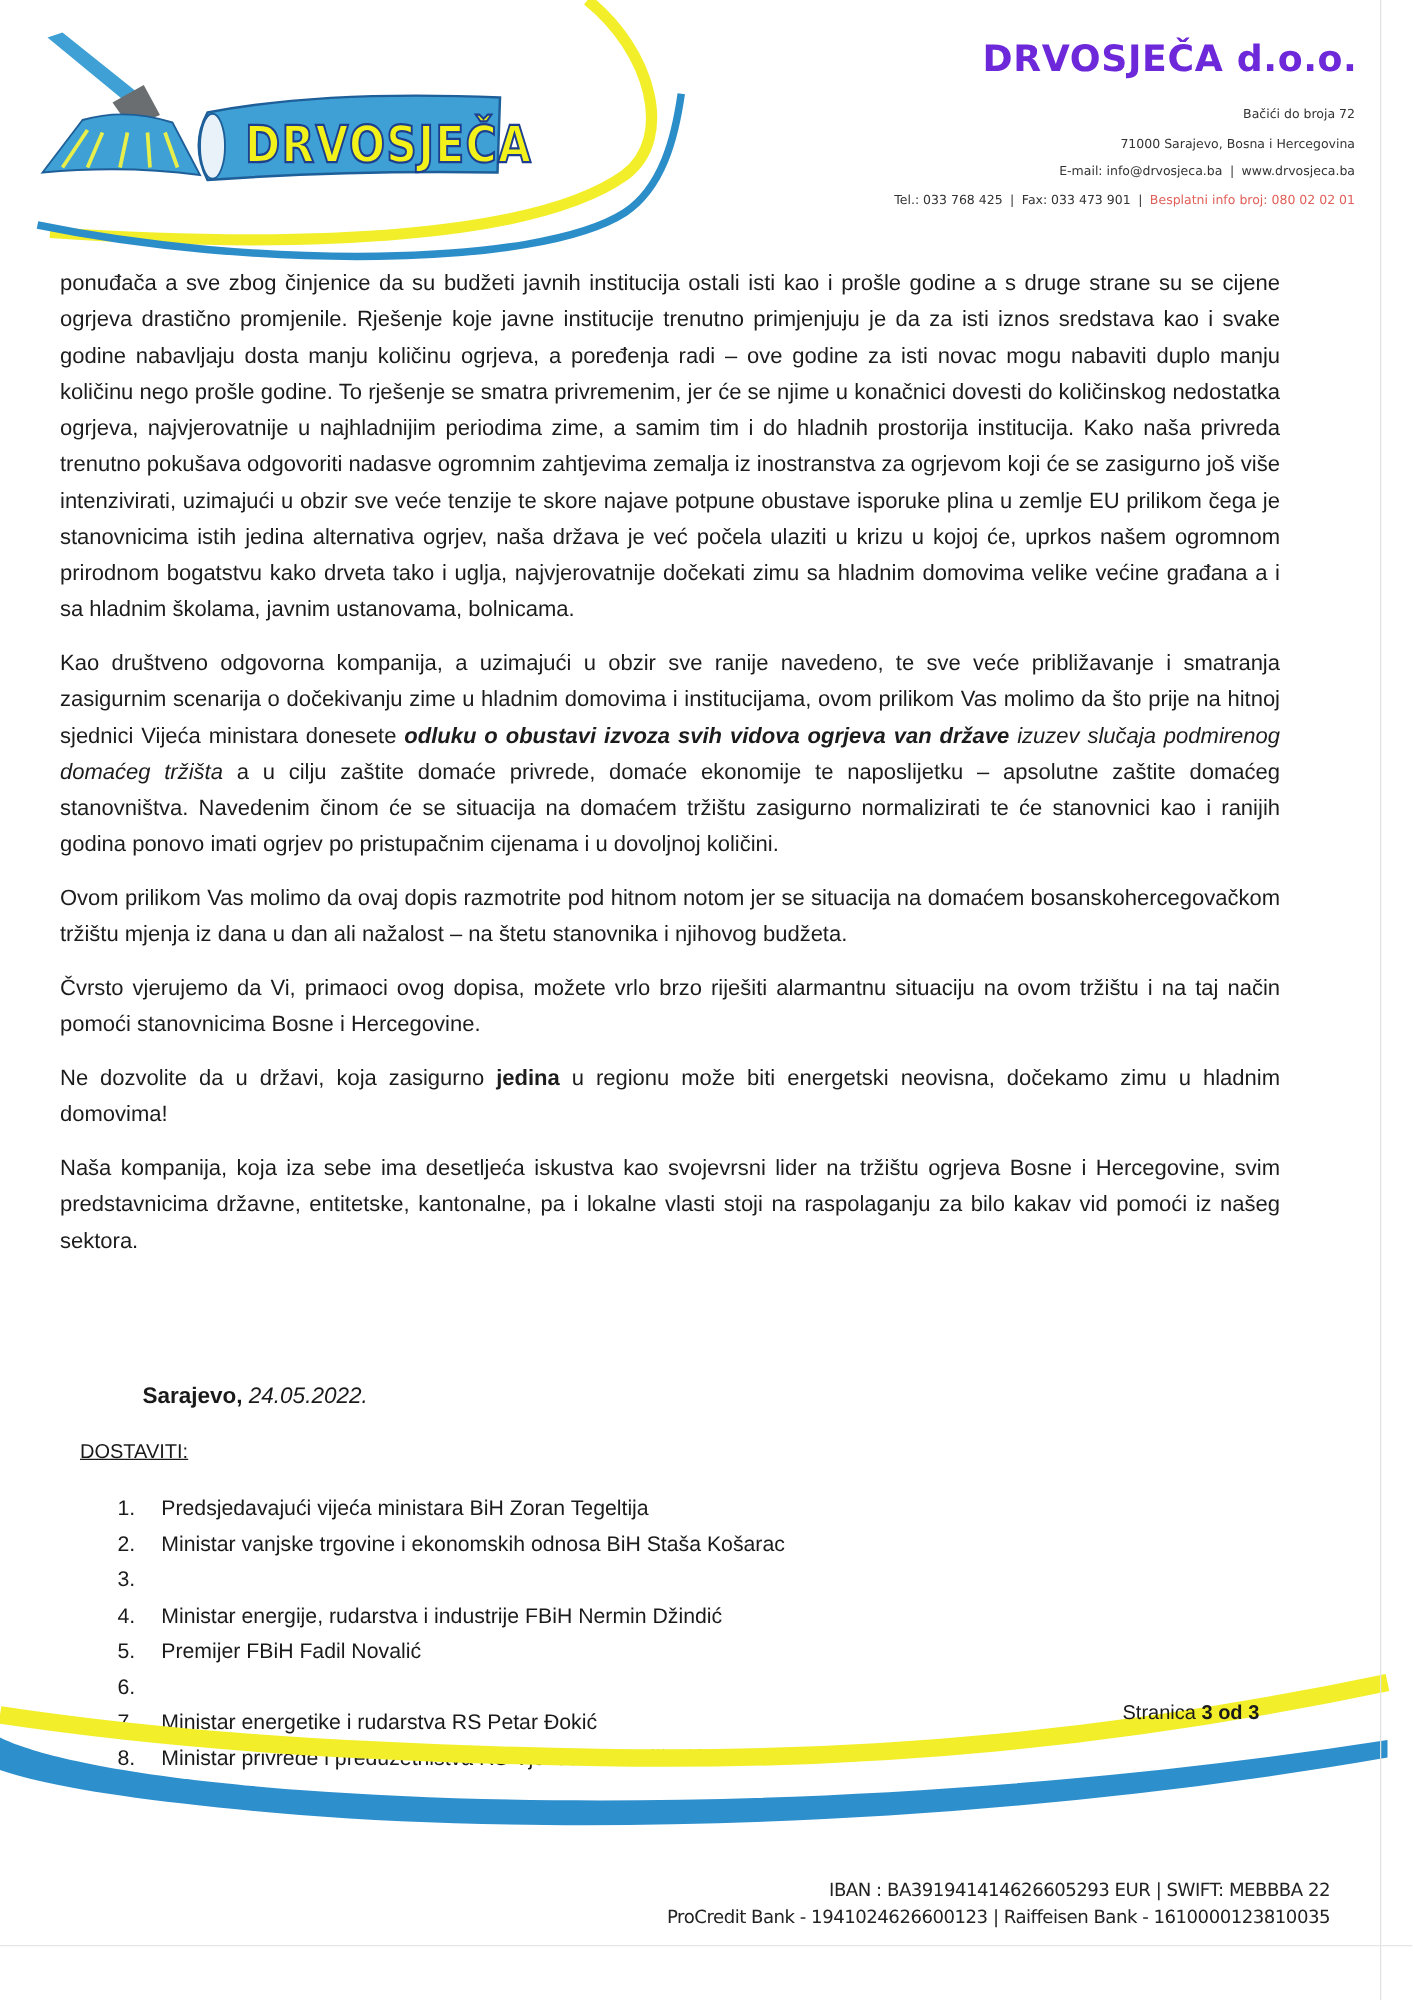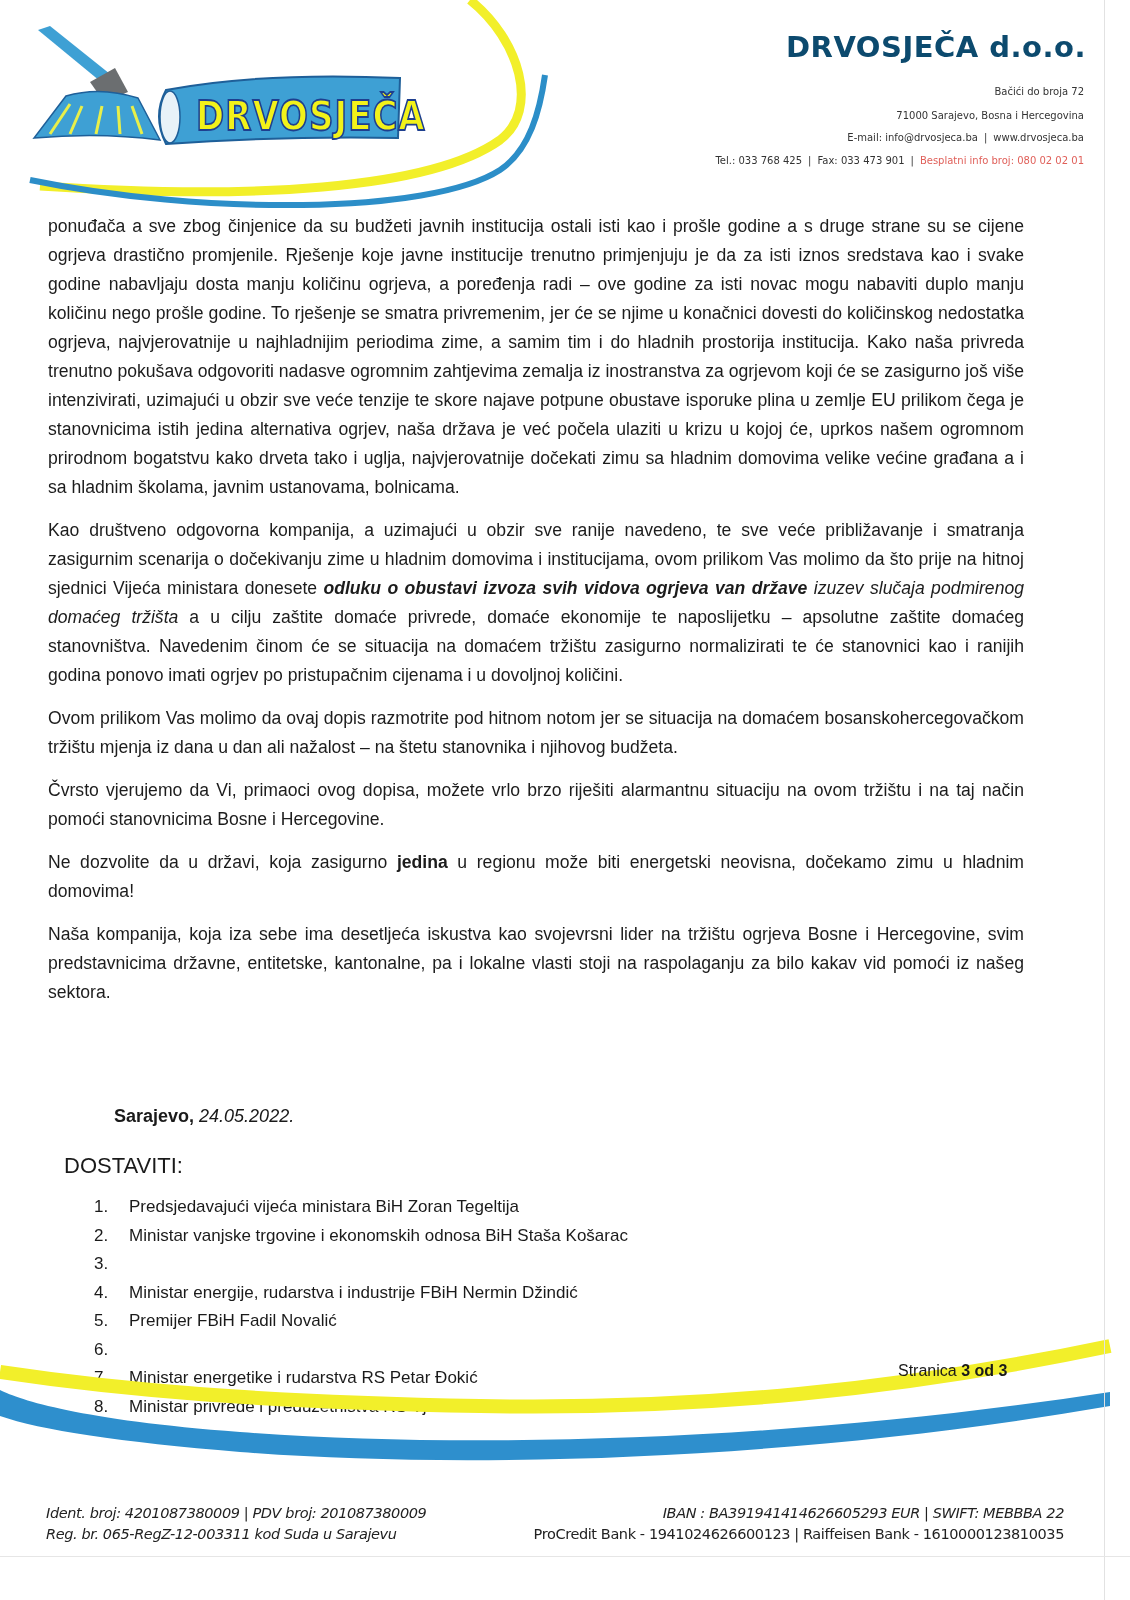--- a/index.html
+++ b/index.html
@@ -10,49 +10,49 @@
   .header-swoosh { top:0; width:1130px; height:210px; }
   .footer-swoosh { top:1320px; width:1130px; height:160px; }
 
   .logo { position:absolute; left:20px; top:20px; width:390px; height:140px; }
   .logo-word { position:absolute; left:176px; top:76px; font-family:"DejaVu Sans", sans-serif;
                font-weight:bold; font-size:34px; letter-spacing:1px; color:#f2f21a;
                -webkit-text-stroke:1.5px #1e3f8f; transform:scaleY(1.2); }
 
   .company { position:absolute; right:44px; top:30px; text-align:right; }
   .company-name { font-family:"DejaVu Sans", sans-serif; font-size:29px; font-weight:bold;
-                  color:#0c4a6e; letter-spacing:0.5px; }
+                  color:#6d28d9; letter-spacing:0.5px; }
   .addr { position:absolute; right:46px; text-align:right; font-family:"DejaVu Sans", sans-serif;
           font-size:10px; color:#333; white-space:nowrap; }
   .addr.l1 { top:86px; } .addr.l2 { top:110px; } .addr.l3 { top:132px; } .addr.l4 { top:155px; }
   .red { color:#e0605a; }
   .sep { margin:0 6px; }
 
   .body-text { position:absolute; left:48px; width:976px; top:212px;
                font-family:"Liberation Sans", sans-serif; font-size:17.6px; line-height:29px;
                text-align:justify; color:#1c1c1c; }
   .body-text p { margin:0 0 14px 0; }
   .b { font-weight:bold; }
   .bi { font-weight:bold; font-style:italic; }
   .i { font-style:italic;text-align:center; }
 
   .date { position:absolute; left:114px; top:1106px; font-size:18px; }
-  .dostaviti { position:absolute; left:64px; top:1153px; font-size:22px; }
+  .dostaviti { position:absolute; left:64px; top:1153px; font-size:16px;text-decoration:underline; }
   .recipients { position:absolute; left:94px; top:1193px; margin:0; padding:0; list-style:none;
                 font-size:17px; line-height:28.5px; }
   .recipients li { display:flex; }
   .recipients .num { width:35px; }
 
   .pagenum { position:absolute; left:898px; top:1362px; font-size:16px; }
 
   .footer-left { position:absolute; left:46px; top:1503px; font-style:italic; font-size:14.5px;
                  line-height:21px; color:#222; font-family:"DejaVu Sans", sans-serif; letter-spacing:-0.4px; }
   .footer-right { position:absolute; right:66px; top:1503px; text-align:right; font-size:14.5px;
                   line-height:21px; color:#222; font-family:"DejaVu Sans", sans-serif; letter-spacing:-0.4px; }
-  .footer-right .it { font-style:italic; }
+  .footer-right .it { }
   .edge { position:absolute; left:1104px; top:0; width:1px; height:1600px; background:#e2e2e2; }
   .bottom-edge { position:absolute; left:0; top:1556px; width:1130px; height:1px; background:#e6e6e6; }
 </style>
 </head>
 <body>
 
 <div class="page">
 
   <svg class="header-swoosh" viewBox="0 0 1130 210">
     <path d="M40 186 C 250 200, 430 190, 500 140 C 540 110, 520 40, 470 0" fill="none" stroke="#f2ef2a" stroke-width="9"></path>
@@ -128,24 +128,20 @@
       </li>
   </ol>
 
   <svg class="footer-swoosh" viewBox="0 0 1130 160">
     <path d="M0 52 C 120 70, 260 82, 480 86 C 700 90, 900 70, 1110 26" fill="none" stroke="#f2ef2a" stroke-width="14"></path>
     <path d="M0 70 C 20 80, 80 100, 240 112 C 480 130, 800 120, 1110 72 L1110 86 C 800 140, 470 150, 240 132 C 120 122, 40 110, 0 96 Z" fill="#2e8fcd"></path>
   </svg>
 
   <div class="pagenum"><span>Stranica</span> <span class="b">3</span> <span class="b">od</span> <span class="b">3</span></div>
 
-  <div class="footer-left">
-    <div>Ident. broj: 4201087380009 | PDV broj: 201087380009</div>
-    <div>Reg. br. 065-RegZ-12-003311 kod Suda u Sarajevu</div>
-  </div>
   <div class="footer-right">
     <div class="it">IBAN : BA391941414626605293 EUR  |  SWIFT: MEBBBA 22</div>
     <div>ProCredit Bank - 1941024626600123  |  Raiffeisen Bank - 1610000123810035</div>
   </div>
 
   <div class="edge"></div>
   <div class="bottom-edge"></div>
 </div>
 
 </body></html>

